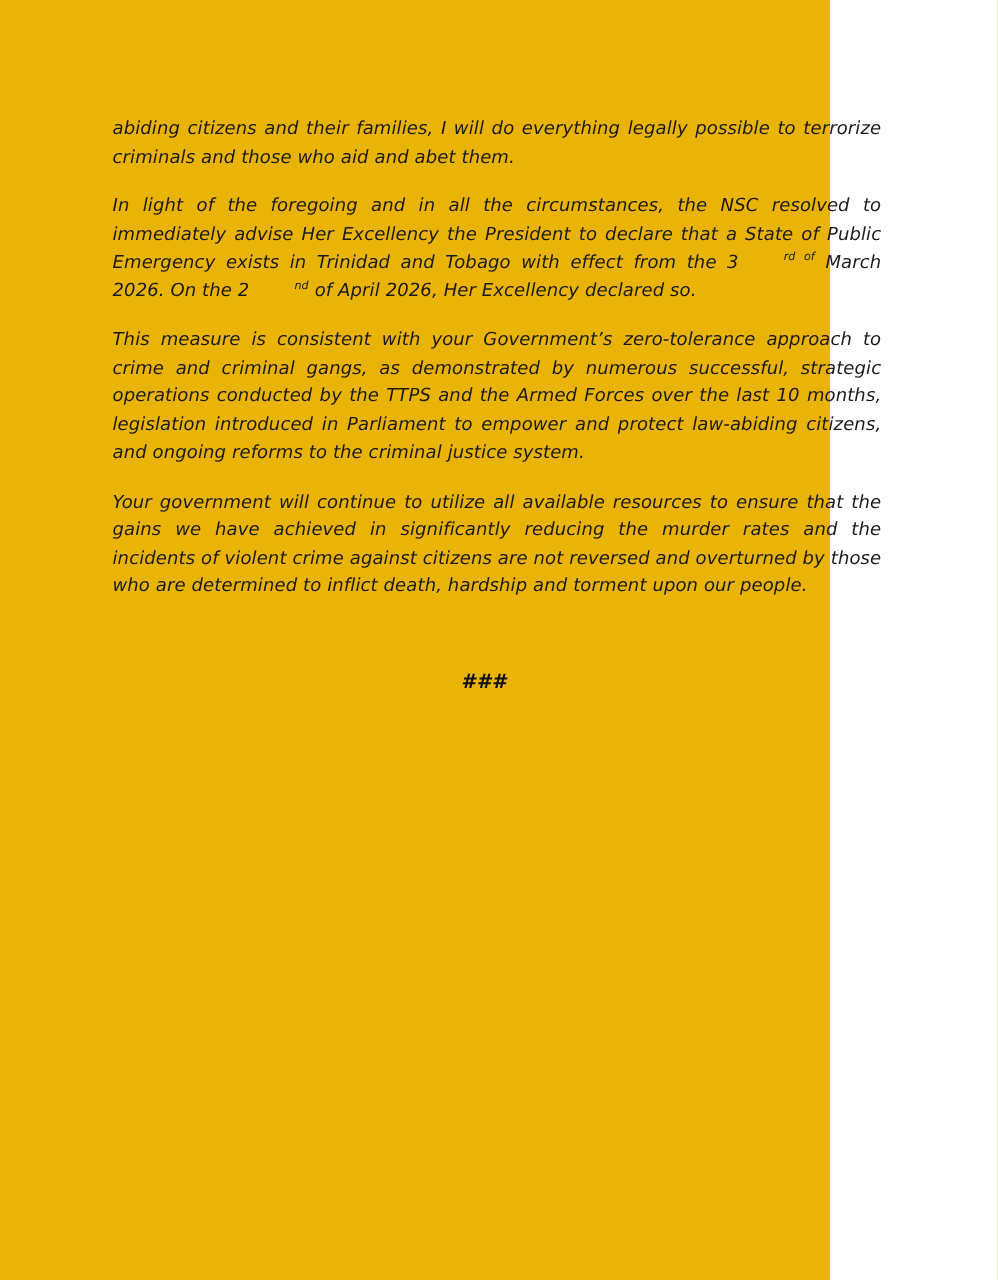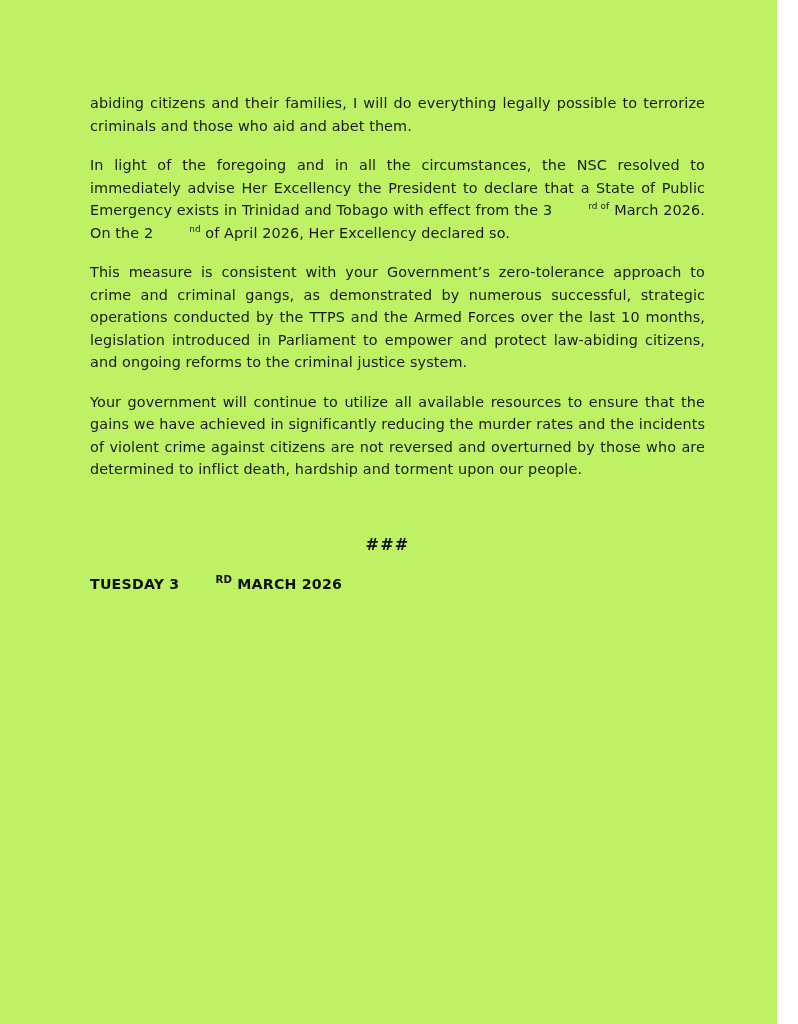--- a/index.html
+++ b/index.html
@@ -12,25 +12,26 @@
     height: 1024px;
     font-family: "DejaVu Sans", sans-serif;
     color: #111111;
     position: relative;
     overflow: hidden;
   }
   .page {
     position: absolute;
     top: 0;
     left: 0;
-    width: 777px;
+    width: 664px;
     height: 1024px;
-    background: #bef264;
+    background: #eab308;
     box-sizing: border-box;
     padding: 92px 95px 0 90px;
+    font-style: italic;
   }
   .doc-body {
     width: 615px;
   }
   p.para {
     margin: 0 0 17px 0;
     font-size: 14.4px;
     line-height: 22.5px;
     text-align: justify;
     text-justify: inter-word;
@@ -83,18 +84,15 @@
     <p class="para">
       <span>This measure is consistent with your Government’s zero-tolerance approach to crime and criminal gangs, as demonstrated by numerous successful, strategic operations conducted by the TTPS and the Armed Forces over the last 10 months, legislation introduced in Parliament to empower and protect law-abiding citizens, and ongoing reforms to the criminal justice system.</span>
     </p>
 
     <p class="para">
       <span>Your government will continue to utilize all available resources to ensure that the gains we have achieved in significantly reducing the murder rates and the incidents of violent crime against citizens are not reversed and overturned by those who are determined to inflict death, hardship and torment upon our people.</span>
     </p>
 
     <p class="hash-mark">###</p>
 
-    <p class="date-line">
-      <span>TUESDAY 3</span><sup>RD</sup><span> MARCH 2026</span>
-    </p>
 
   </div>
 </div>
 
 </body></html>

